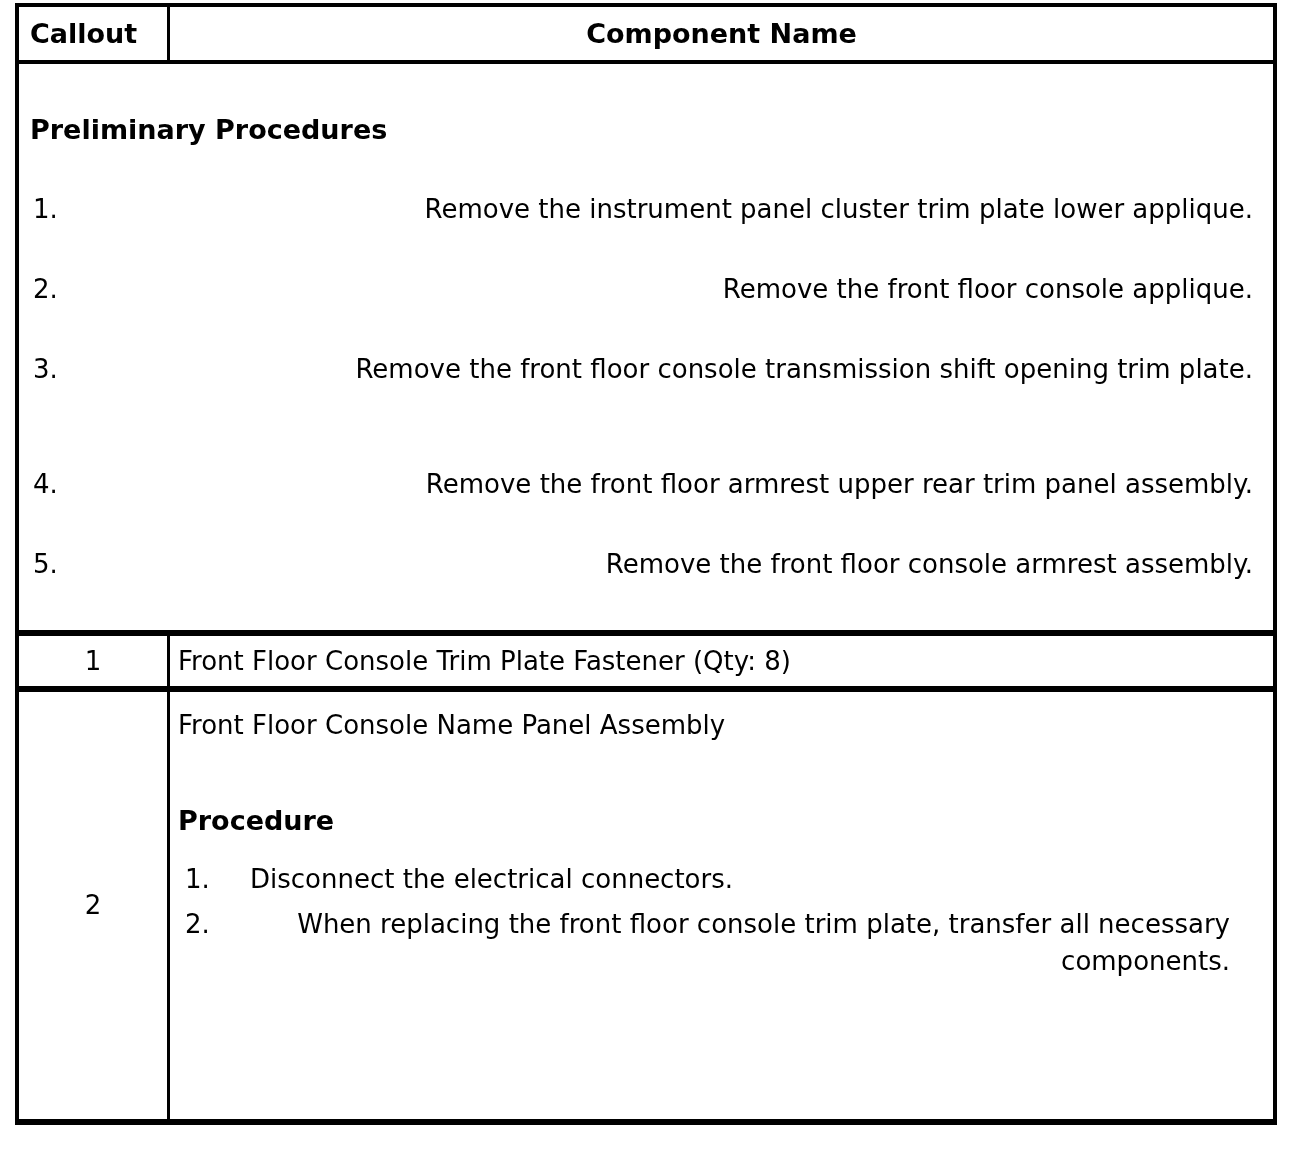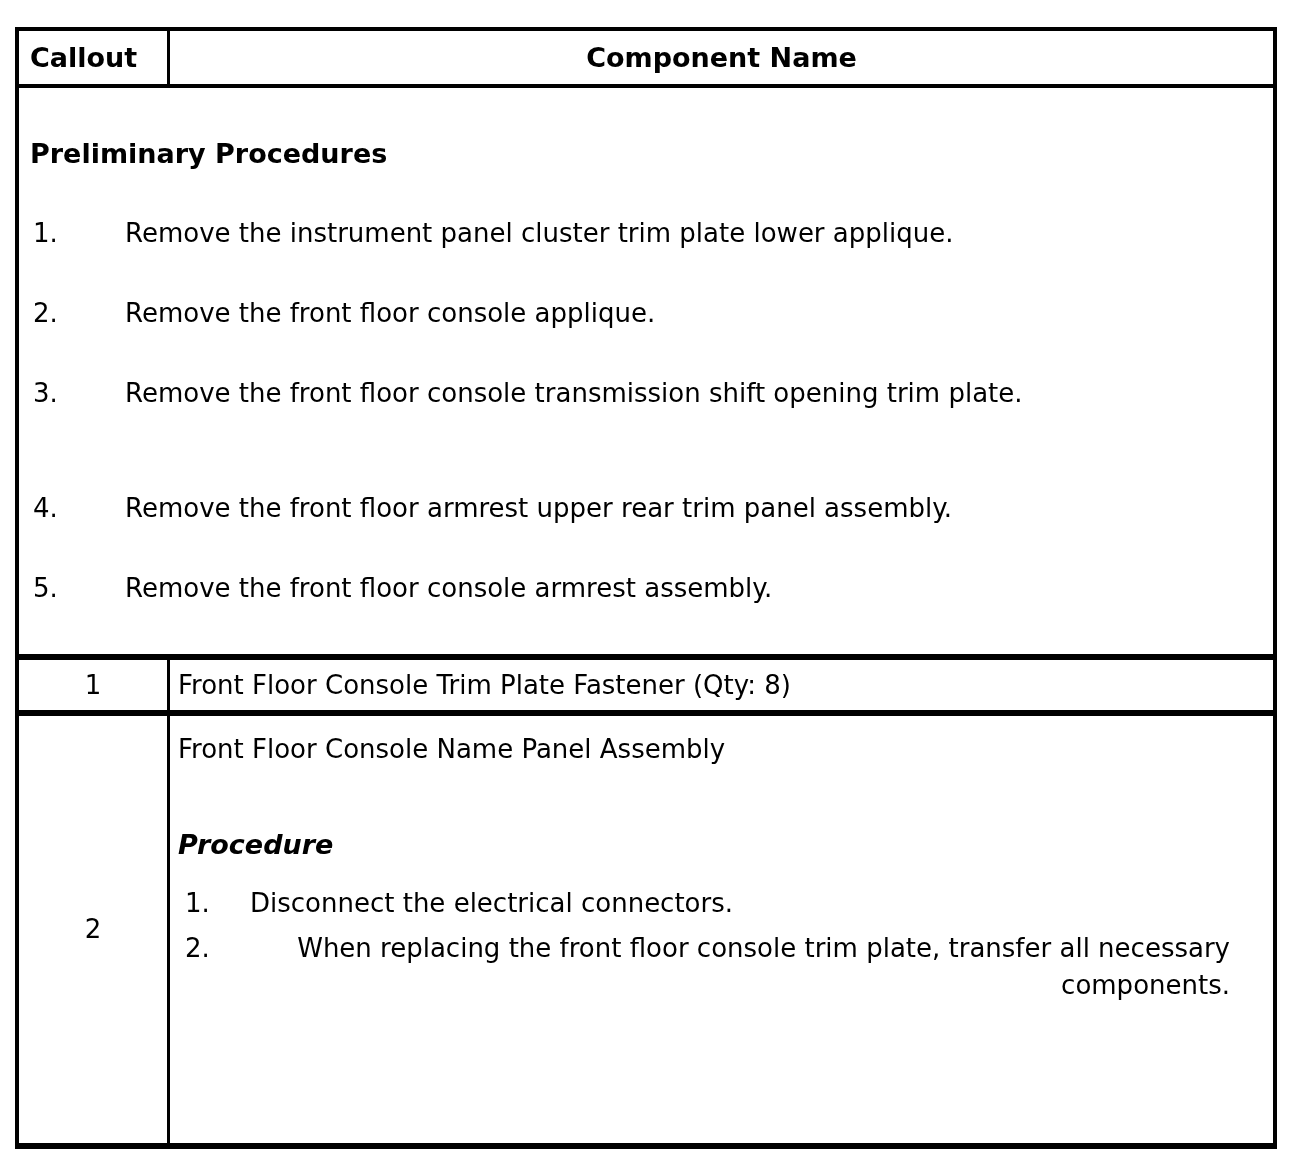--- a/index.html
+++ b/index.html
@@ -5,21 +5,21 @@
   * { box-sizing: border-box; margin: 0; padding: 0; }
   html, body { background: #ffffff; }
   body {
     width: 1312px; height: 1158px;
     font-family: "DejaVu Sans", "Liberation Sans", sans-serif;
     color: #000000;
     position: relative;
   }
   .doc-table {
     position: absolute;
-    left: 15px; top: 27px;
+    left: 15px; top: 3px;
     width: 1262px; height: 1122px;
     border: 4px solid #000;
     border-bottom-width: 6px;
     display: flex;
     flex-direction: column;
     background: #fff;
     font-size: 26px;
     line-height: 33px;
   }
   .row { display: flex; width: 100%; flex-shrink: 0; }
@@ -45,32 +45,32 @@
 
   
   .section-row { height: 572px; border-bottom: 6px solid #000; }
   .section-cell { width: 100%; padding: 49px 20px 0 11px; }
   .section-title { font-weight: bold; font-size: 27px; line-height: 33px; }
   .pre-step { display: flex; margin-top: 47px; }
   .pre-step.big-gap { margin-top: 82px; }
   .pre-step .num {
     flex: 0 0 95px; width: 95px; padding-left: 3px;
   }
-  .pre-step .txt { flex: 1; }
+  .pre-step .txt { flex: 1; text-align: right; }
 
   
   .r1 { height: 56px; border-bottom: 6px solid #000; }
   .center-both { align-items: center; justify-content: center; }
   .r1 .component-cell { align-items: center; padding-left: 8px; }
 
   
   .r2 { flex: 1 1 auto; }
   .r2 .component-cell { display: block; padding: 17px 20px 0 8px; }
   .comp-name { line-height: 33px; }
-  .proc-title { font-weight: bold; font-size: 27px; margin-top: 62px; line-height: 33px; font-style: italic; }
+  .proc-title { font-weight: bold; font-size: 27px; margin-top: 62px; line-height: 33px; }
   .proc-step { display: flex; line-height: 37px; }
   .proc-step.first { margin-top: 24px; }
   .proc-step.second { margin-top: 8px; }
   .proc-step .num { flex: 0 0 72px; width: 72px; padding-left: 7px; }
   .proc-step .txt { max-width: 980px; text-align: right; }
 </style>
 </head>
 <body>
 
 <div class="doc-table">

